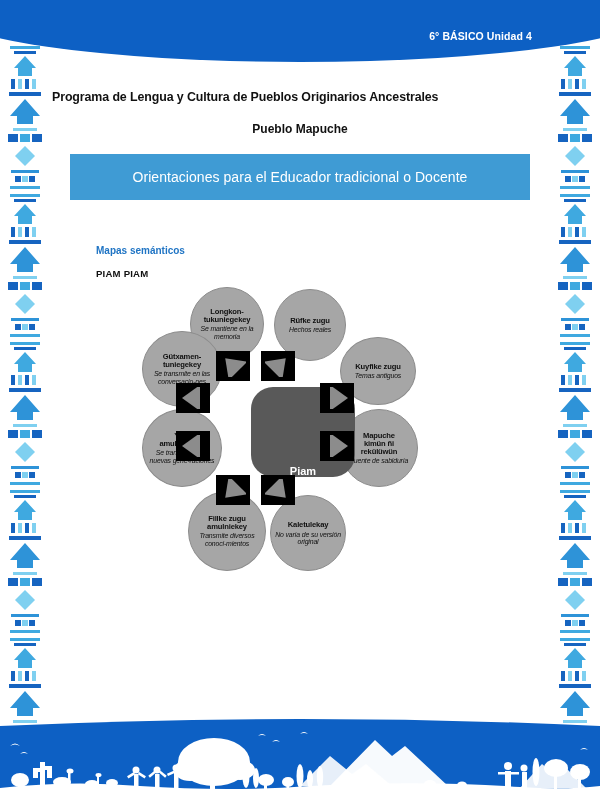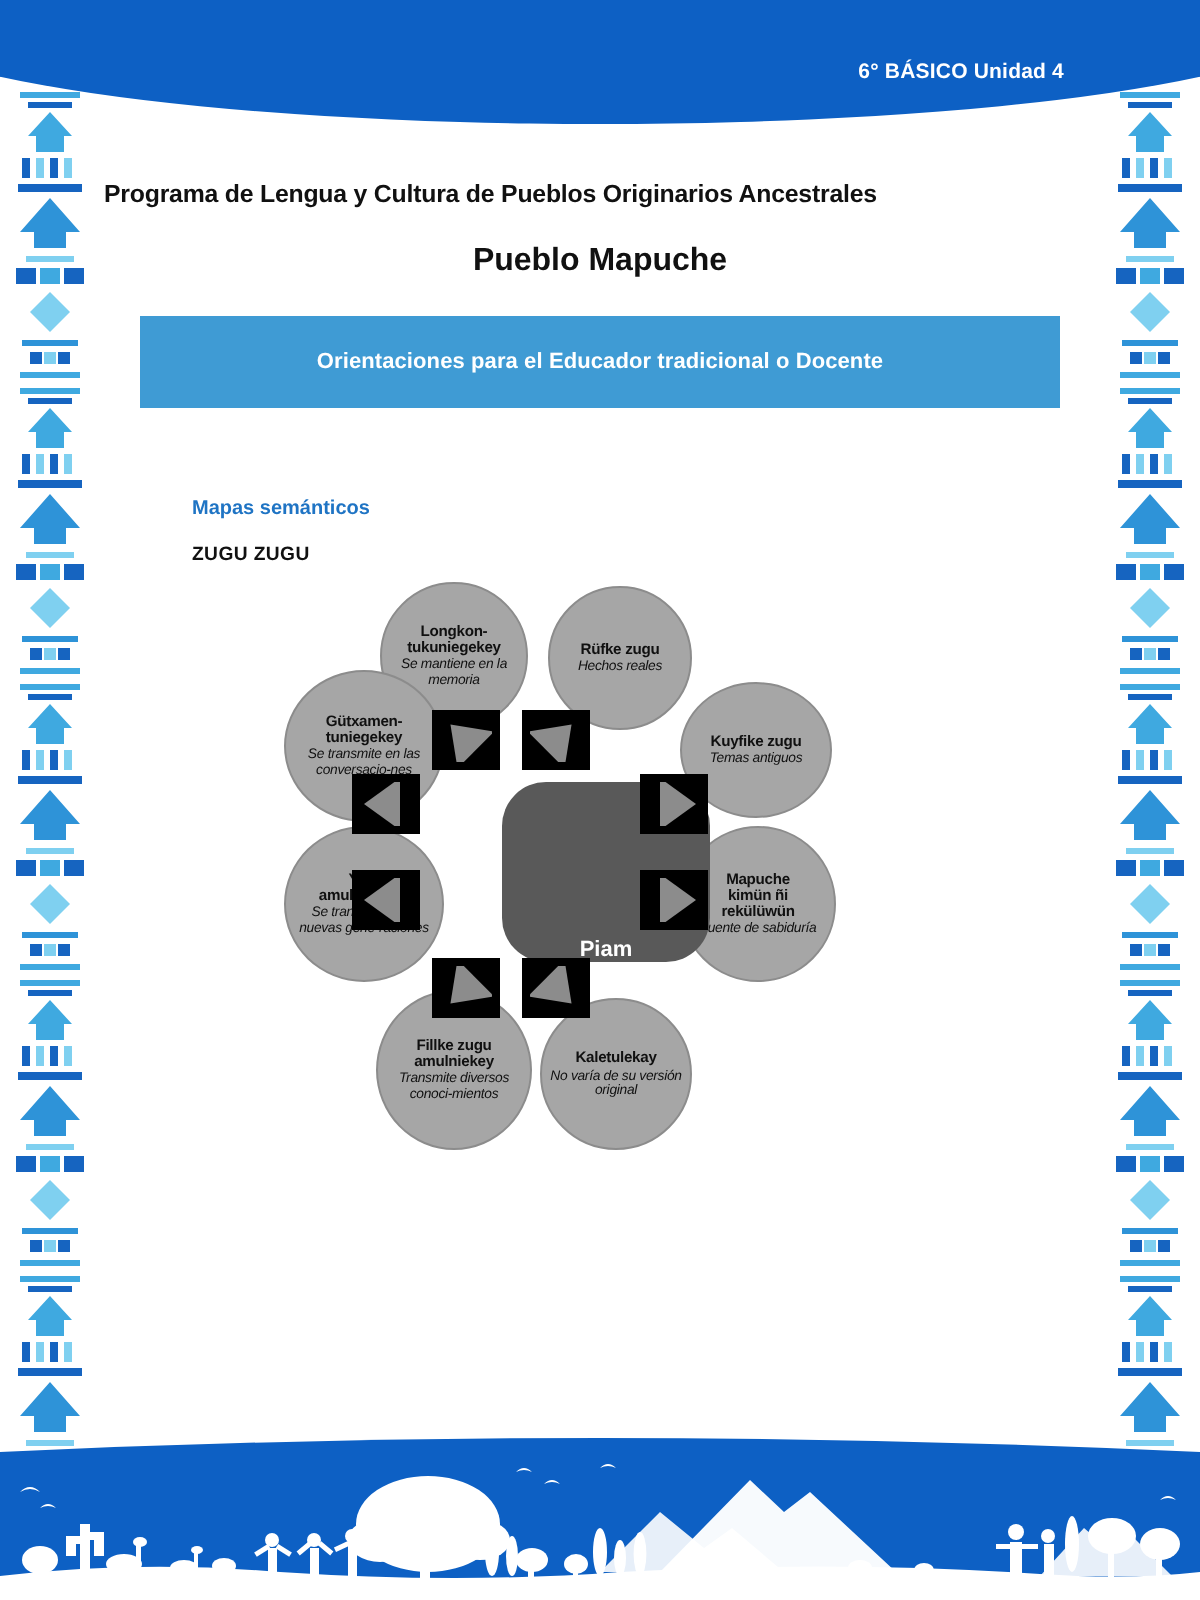--- a/index.html
+++ b/index.html
@@ -71,38 +71,38 @@
 
   .doc-title {
     font-size: 12.4px;
     font-weight: bold;
     color: #111111;
     margin-top: 28px;
     letter-spacing: -0.1px;
   }
   .doc-subtitle {
     text-align: center;
-    font-size: 16px;
+    font-size: 12px;
     font-weight: bold;
     color: #111111;
     margin-top: 18px;
   }
 
   .blue-banner {
     margin: 18px 18px 0 18px;
     height: 46px;
     background: #3F9BD4;
     display: flex;
     align-items: center;
     justify-content: center;
   }
   .blue-banner-text {
     color: #ffffff;
-    font-size: 11px;
-    font-weight: bold;
+    font-size: 14px;
+    font-weight: normal;
     letter-spacing: 0.05px;
   }
 
   .section-title {
     margin: 45px 0 0 44px;
     font-size: 10px;
     font-weight: bold;
     color: #1F74C4;
   }
   .section-sub {
@@ -257,21 +257,21 @@
   <div class="content">
 
     <div class="doc-title">Programa de Lengua y Cultura de Pueblos Originarios Ancestrales</div>
     <div class="doc-subtitle">Pueblo Mapuche</div>
 
     <div class="blue-banner">
       <span class="blue-banner-text">Orientaciones para el Educador tradicional o Docente</span>
     </div>
 
     <div class="section-title">Mapas semánticos</div>
-    <div class="section-sub">ZUGU ZUGU</div>
+    <div class="section-sub">PIAM PIAM</div>
 
     <div class="diagram-wrap">
       <div class="diagram">
 
         <div class="arrow-block" style="left:68px; top:64px;">
           <svg class="tri" width="26" height="22" viewBox="0 0 26 22">
             <polygon points="13,0 26,18 0,18" fill="#8C8C8C" transform="rotate(-45 13 11)"></polygon>
           </svg>
         </div>
         <div class="arrow-block" style="left:113px; top:64px;">

